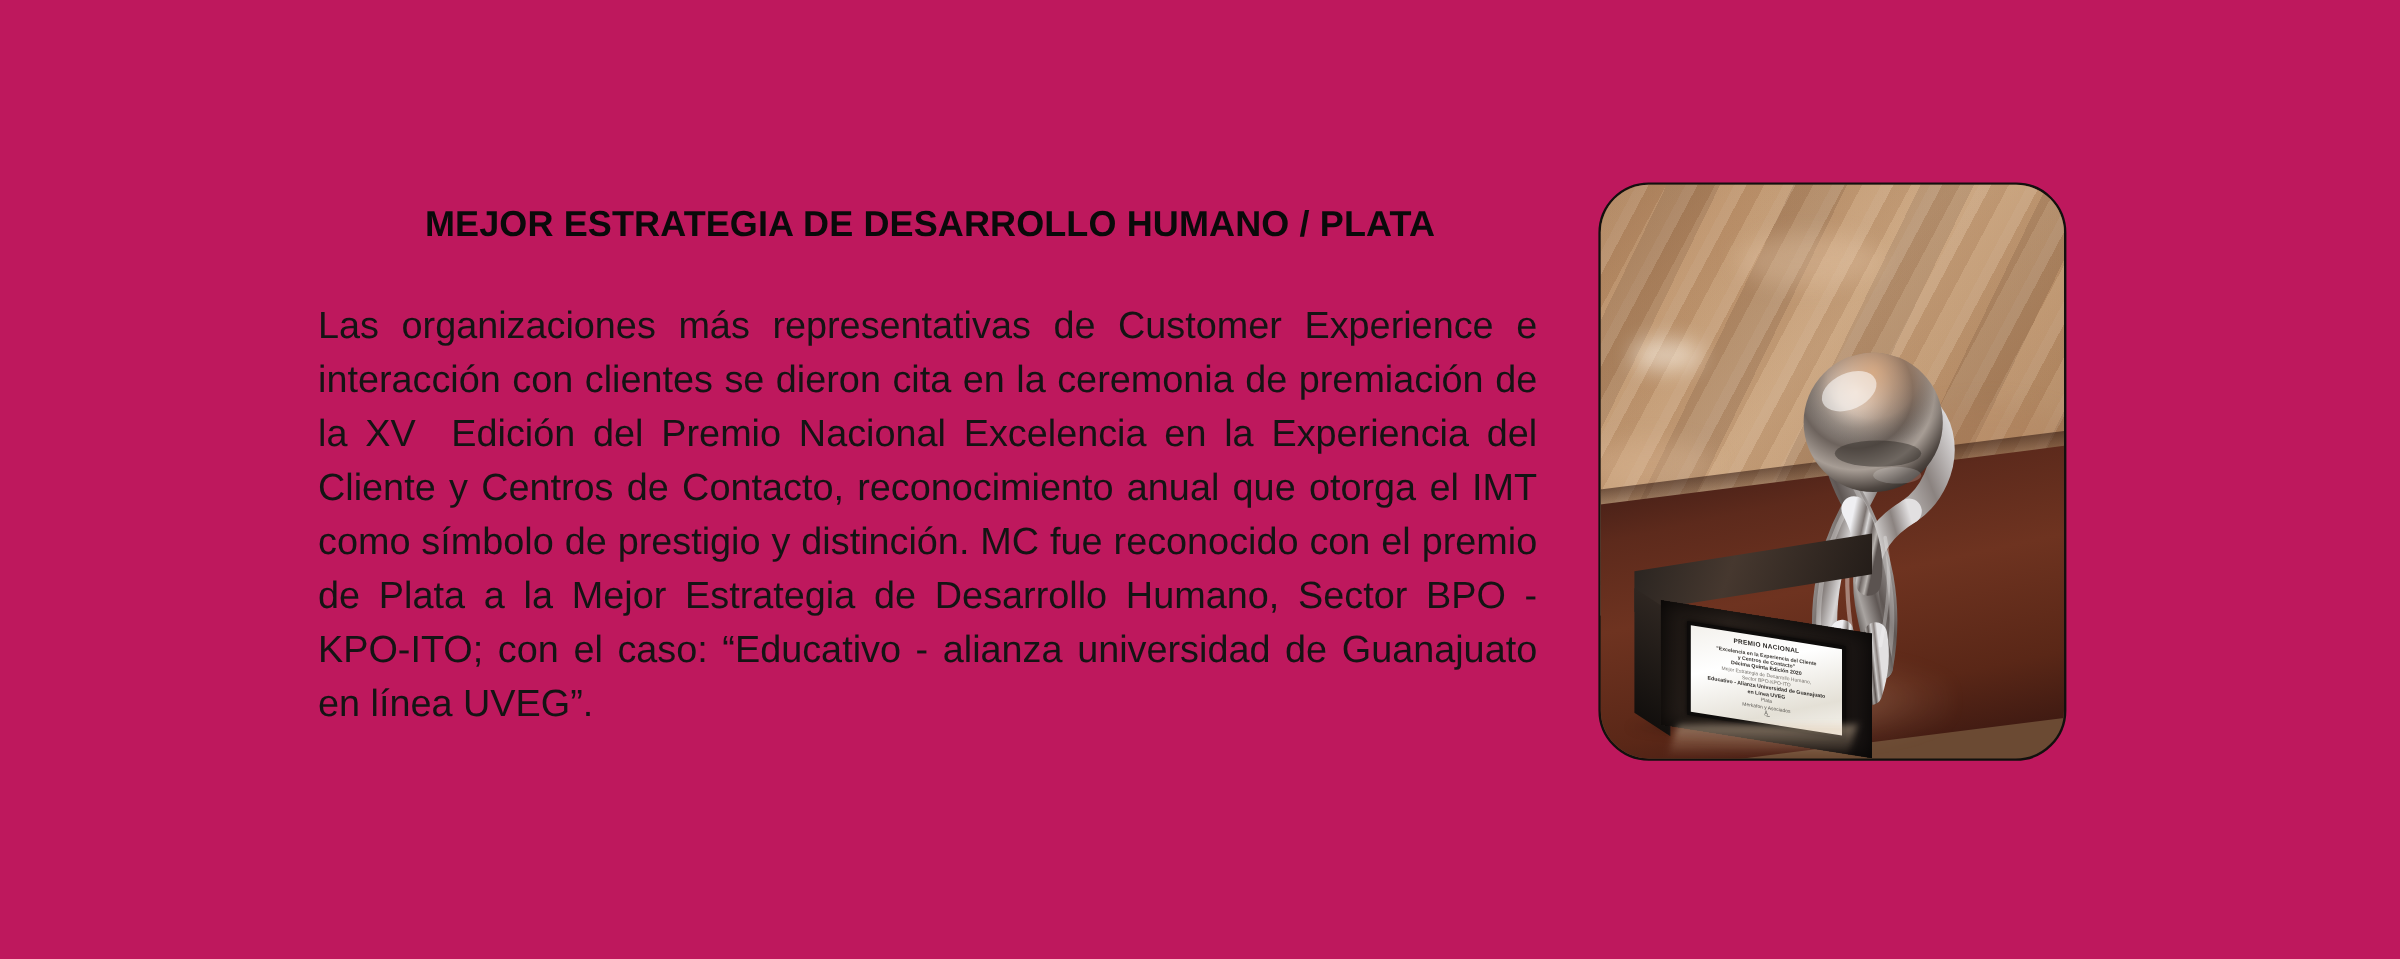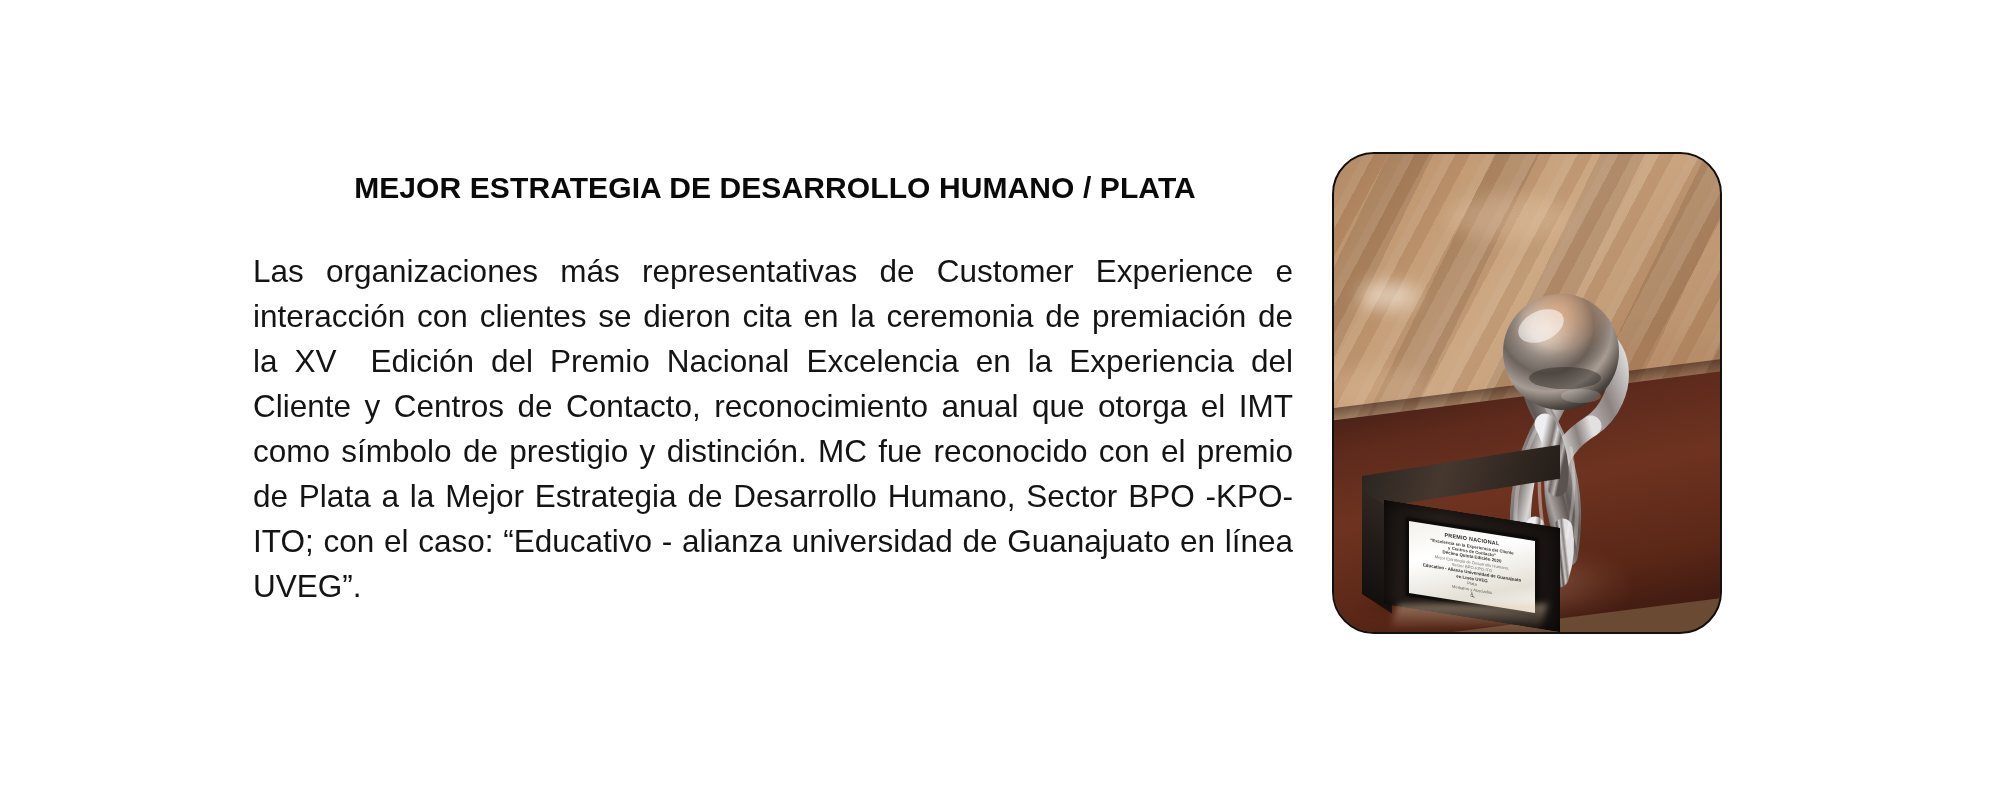--- a/index.html
+++ b/index.html
@@ -11,21 +11,21 @@
     height: 799px;
     background: #dee8f4;
     font-family: "Liberation Sans", sans-serif;
     overflow: hidden;
     position: relative;
   }
 
   .slide {
     position: absolute;
     inset: 0;
-    background: #ffffff;
+    background: #be185d;
   }
 
   
   .text-column {
     position: absolute;
     left: 253px;
     top: 168px;
     width: 1040px;
   }
 
@@ -36,21 +36,21 @@
     letter-spacing: 0.1px;
     color: #0a0a0a;
     text-align: center;
     margin: 0;
     padding: 0 0 0 4px;
     line-height: 40px;
     white-space: pre;
   }
 
   .award-body {
-    margin: 0;
+    margin: 12px;
     padding: 0;
     margin-top: 41px;
     font-family: "Liberation Sans", sans-serif;
     font-size: 31.5px;
     line-height: 45px;
     color: #141414;
     text-align: justify;
     text-justify: inter-word;
     white-space: pre-wrap;
     word-spacing: 0px;

